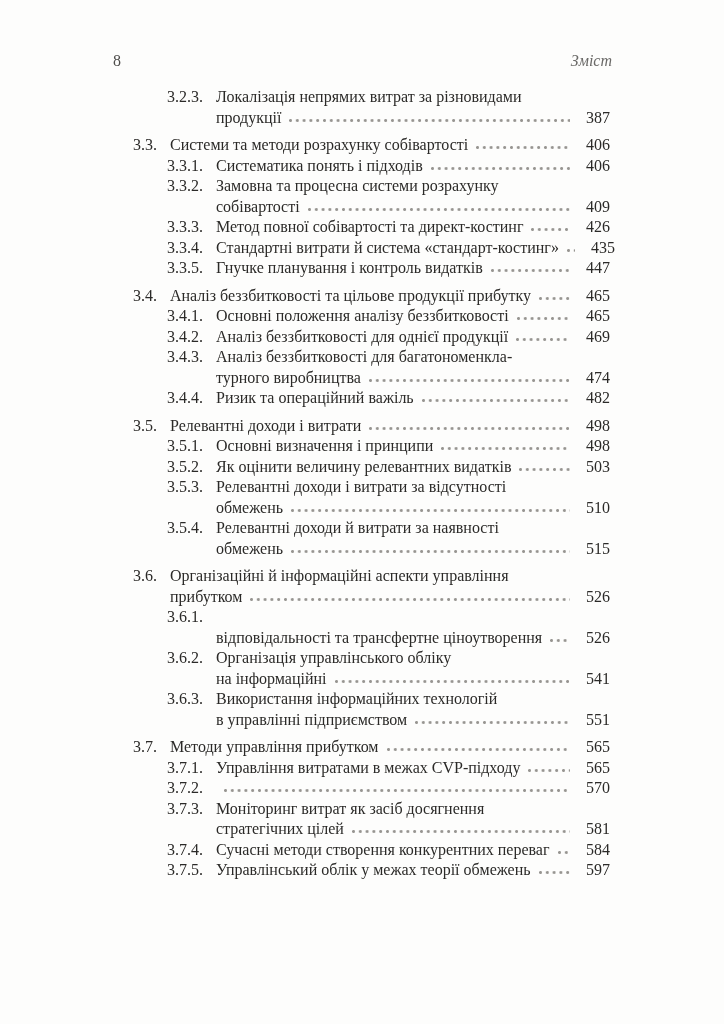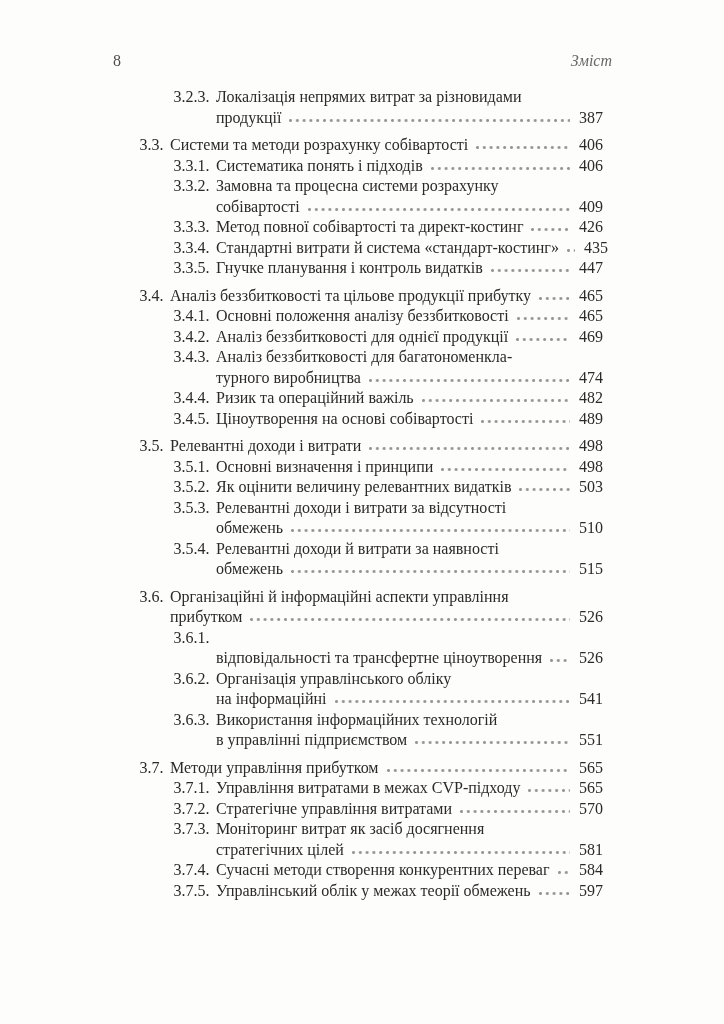--- a/index.html
+++ b/index.html
@@ -40,39 +40,39 @@
     left: 133px;
     width: 477px;
     font-size: 16px;
     line-height: 20.5px;
   }
   .entry.l1 { margin-top: 7px; }
   .row {
     display: flex;
     align-items: baseline;
   }
-  .num { flex: 0 0 auto; text-align: center; }
+  .num { flex: 0 0 auto; }
   .l1 .num { width: 37px; }
   .l2 .num { width: 49px; margin-left: 34px; }
   .spacer-l1 { flex: 0 0 37px; }
   .spacer-l2 { flex: 0 0 83px; }
   .text { white-space: nowrap; }
   .leader {
     flex: 1 1 12px;
     min-width: 8px;
     height: 5px;
     margin: 0 2px 0 8px;
     background-image: radial-gradient(circle at 1.5px 2.5px, #979591 1.2px, transparent 1.7px);
     background-size: 6.8px 5px;
     background-repeat: repeat-x;
     background-position: left bottom;
   }
   .pg {
     flex: 0 0 38px;
-    text-align: center;
+    text-align: right;
   }
 </style>
 </head>
 <body>
 
 <div class="page">
   <div class="running-head">
     <span class="folio">8</span>
     <span class="running-title">Зміст</span>
   </div>
@@ -178,28 +178,20 @@
         </div>
       </div>
       <div class="entry l2">
         <div class="row">
           <span class="num">3.4.4.</span>
           <span class="text">Ризик та операційний важіль</span>
           <span class="leader"></span>
           <span class="pg">482</span>
         </div>
       </div>
-      <div class="entry l2">
-        <div class="row">
-          <span class="num">3.4.5.</span>
-          <span class="text">Ціноутворення на основі собівартості</span>
-          <span class="leader"></span>
-          <span class="pg">489</span>
-        </div>
-      </div>
       <div class="entry l1">
         <div class="row">
           <span class="num">3.5.</span>
           <span class="text">Релевантні доходи і витрати</span>
           <span class="leader"></span>
           <span class="pg">498</span>
         </div>
       </div>
       <div class="entry l2">
         <div class="row">
@@ -300,21 +292,20 @@
         <div class="row">
           <span class="num">3.7.1.</span>
           <span class="text">Управління витратами в межах CVP-підходу</span>
           <span class="leader"></span>
           <span class="pg">565</span>
         </div>
       </div>
       <div class="entry l2">
         <div class="row">
           <span class="num">3.7.2.</span>
-          <span class="text">Стратегічне управління витратами</span>
           <span class="leader"></span>
           <span class="pg">570</span>
         </div>
       </div>
       <div class="entry l2">
         <div class="row">
           <span class="num">3.7.3.</span>
           <span class="text">Моніторинг витрат як засіб досягнення</span>
         </div>
         <div class="row">

